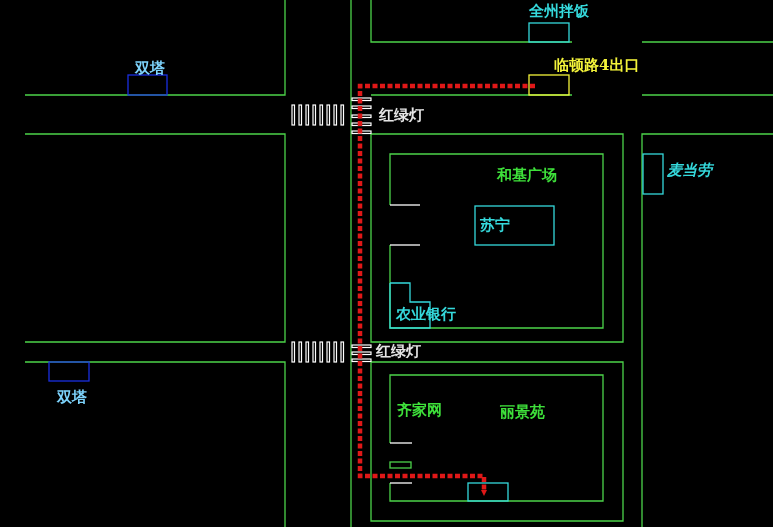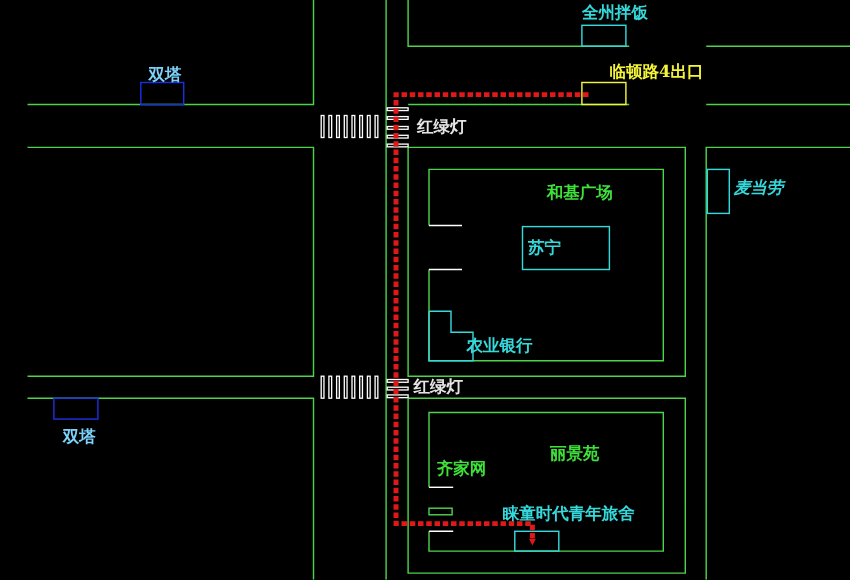--- a/index.html
+++ b/index.html
@@ -98,19 +98,18 @@
   </svg>
 
   
   <span class="lbl cyan" style="left:529px;top:4px;">全州拌饭</span>
   <span class="lbl yellow" style="left:530px;top:58px;padding-left:24px;">临顿路4出口</span>
   <span class="lbl blue" style="left:135px;top:61px;">双塔</span>
   <span class="lbl red" style="left:379px;top:108px;">红绿灯</span>
   <span class="lbl green" style="left:480px;top:168px;margin-left:17px;">和基广场</span>
   <span class="lbl cyan" style="left:480px;top:218px;">苏宁</span>
   <span class="lbl cyan" style="left:667px;top:163px;font-style:italic;">麦当劳</span>
-  <span class="lbl cyan" style="left:396px;top:307px;margin-left:28px;">农业银行</span>
+  <span class="lbl cyan" style="left:396px;top:307px;">农业银行</span>
   <span class="lbl red" style="left:376px;top:344px;">红绿灯</span>
   <span class="lbl blue" style="left:57px;top:390px;">双塔</span>
-  <span class="lbl green" style="left:397px;top:403px;margin-top:16px;">齐家网</span>
+  <span class="lbl green" style="left:397px;top:403px;">齐家网</span>
   <span class="lbl green" style="left:500px;top:405px;">丽景苑</span>
-  <span class="lbl cyan" style="left:457px;top:460px;">睐童时代青年旅舍</span>
 </div>
 
 </body></html>

